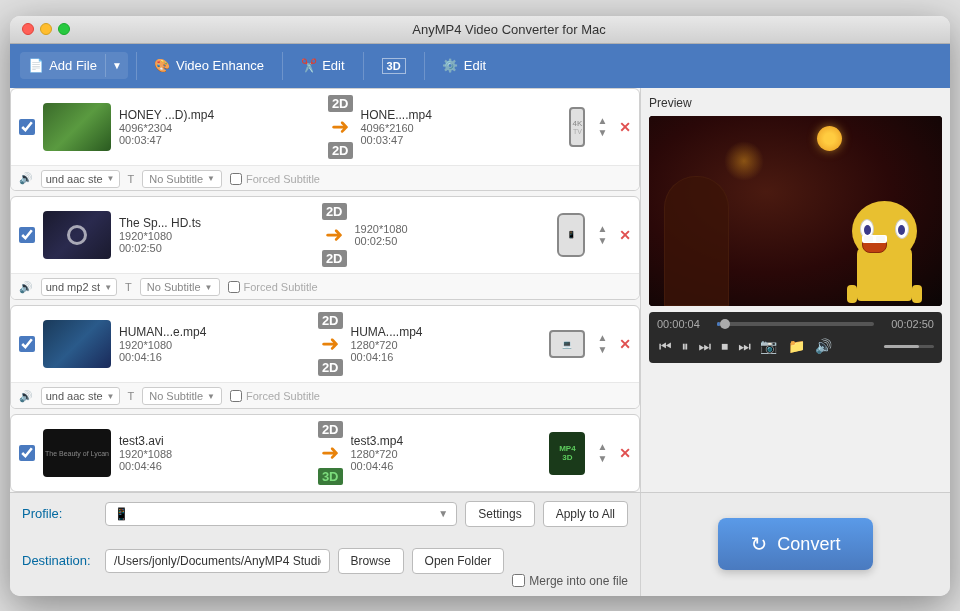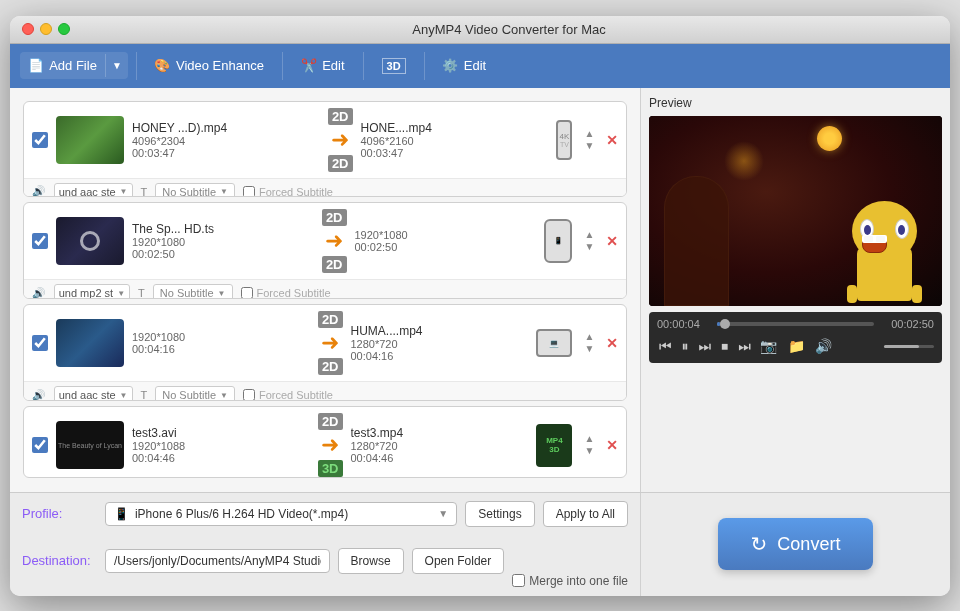--- a/index.html
+++ b/index.html
@@ -107,21 +107,21 @@
       flex: 1;
       overflow: hidden;
       background: #f5f5f5;
     }
     
     .file-list-panel {
       flex: 1;
       display: flex;
       flex-direction: column;
       overflow: hidden;
-      padding: 13px;
+      padding: 0;
       gap: 4px;
     }
     .file-item {
       background: white;
       border-radius: 6px;
       border: 1px solid #d0d0d0;
       overflow: hidden;
     }
     .file-item-top {
       display: flex;
@@ -318,21 +318,21 @@
       background: #aaa;
       border-radius: 2px;
     }
     .bottom-row {
       display: flex;
       align-items: center;
       gap: 8px;
     }
     .bottom-label {
       font-size: 13px;
-      color: #8b5cf6;
+      color: #0369a1;
       font-weight: 500;
       width: 75px;
       flex-shrink: 0;
     }
     .profile-select {
       flex: 1;
       display: flex;
       align-items: center;
       border: 1px solid #bbb;
       border-radius: 4px;
@@ -641,20 +641,21 @@
               <span>Forced Subtitle</span>
             </div>
           </div>
         </div>
 
         <div class="file-item">
           <div class="file-item-top">
             <input type="checkbox" class="file-checkbox" checked="" style="">
             <div class="thumb-img" style="background:linear-gradient(135deg,#1a3a5a,#2a5a8a,#1a2a5a);border-radius:4px;"></div>
             <div class="file-info">
+              <div class="file-name">HUMAN...e.mp4</div>
               <div class="file-meta">1920*1080</div>
               <div class="file-meta">00:04:16</div>
             </div>
             <div class="convert-arrow-container">
               <div class="badge-row">
                 <span class="badge badge-gray">2D</span>
               </div>
               <span class="arrow-icon">➜</span>
               <div class="badge-row">
                 <span class="badge badge-gray">2D</span>
@@ -796,21 +797,20 @@
     </div>
   </div>
 
   <div class="app-bottom">
     <div class="bottom-left">
 
       <div class="bottom-row">
         <span class="bottom-label">Profile:</span>
         <div class="profile-select">
           <span>📱</span>
-          <span>iPhone 6 Plus/6 H.264 HD Video(*.mp4)</span>
           <span class="profile-select-arrow">▼</span>
         </div>
         <button class="settings-btn">Settings</button>
         <button class="apply-btn">Apply to All</button>
       </div>
 
       <div class="bottom-row">
         <span class="bottom-label">Destination:</span>
         <input type="text" class="dest-input" value="/Users/jonly/Documents/AnyMP4 Studio/Video" style="">
         <button class="browse-btn">Browse</button>

